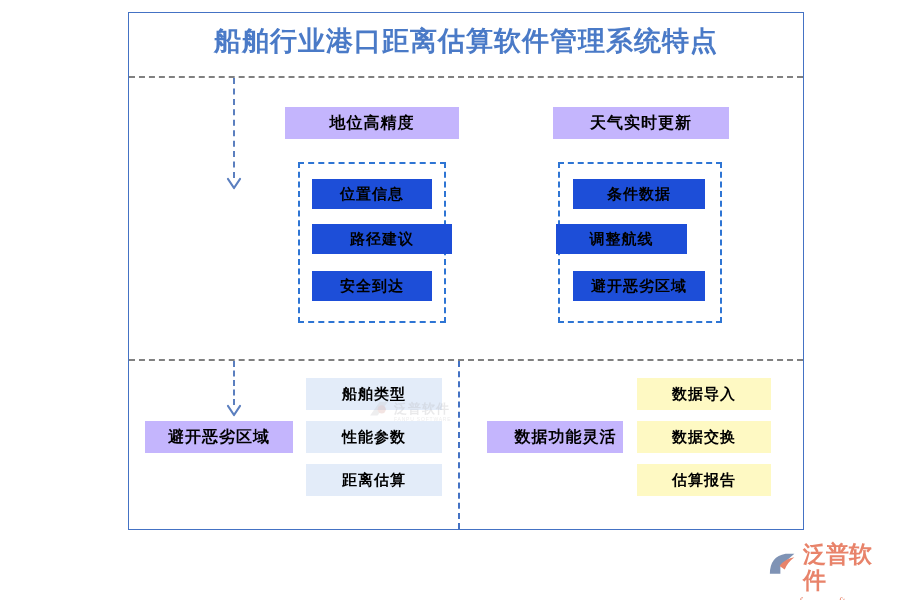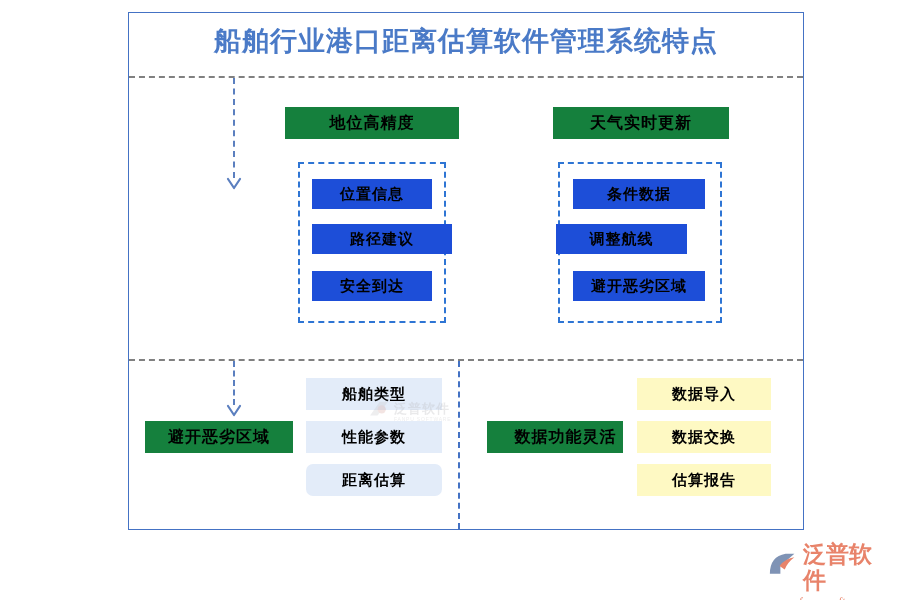--- a/index.html
+++ b/index.html
@@ -44,21 +44,21 @@
     position:absolute;left:0;top:0;width:0;
     border-left:2.4px dashed #5b7fbf;
   }
   .arrowline .head{
     position:absolute;left:-7px;width:16px;height:16px;
   }
   .arrowline .head svg{display:block;}
 
   
   .chip-blue{
-    position:absolute;background:#15803d;color:#000000;
+    position:absolute;background:#c4b5fd;color:#000000;
     font-size:16px;font-weight:bold;letter-spacing:1px;
     display:flex;align-items:center;justify-content:center;
     box-sizing:border-box;
   }
 
   
   .dashbox{
     position:absolute;border:2px dashed #2e75d4;box-sizing:border-box;
     background:transparent;
   }
@@ -134,21 +134,21 @@
   <div class="dashbox" style="left:558px;top:162px;width:164px;height:161px;"></div>
 
   <div class="chip yellow" style="left:573px;top:179px;width:132px;height:30px;">条件数据</div>
   <div class="chip yellow" style="left:556px;top:224px;width:131px;height:30px;">调整航线</div>
   <div class="chip yellow" style="left:573px;top:271px;width:132px;height:30px;">避开恶劣区域</div>
 
   <div class="chip-blue" style="left:145px;top:421px;width:148px;height:32px;">避开恶劣区域</div>
 
   <div class="chip lightblue" style="left:306px;top:378px;width:136px;height:32px;">船舶类型</div>
   <div class="chip lightblue" style="left:306px;top:421px;width:136px;height:32px;">性能参数</div>
-  <div class="chip lightblue" style="left:306px;top:464px;width:136px;height:32px;border-radius:7px;">距离估算</div>
+  <div class="chip lightblue" style="left:306px;top:464px;width:136px;height:32px;">距离估算</div>
 
   <div class="chip-blue" style="left:487px;top:421px;width:136px;height:32px;padding-left:21px;">数据功能灵活</div>
 
   <div class="chip green" style="left:637px;top:378px;width:134px;height:32px;">数据导入</div>
   <div class="chip green" style="left:637px;top:421px;width:134px;height:32px;">数据交换</div>
   <div class="chip green" style="left:637px;top:464px;width:134px;height:32px;">估算报告</div>
 
   <div class="watermark">
     <span>
       <svg width="22" height="22" viewBox="0 0 32 32">

